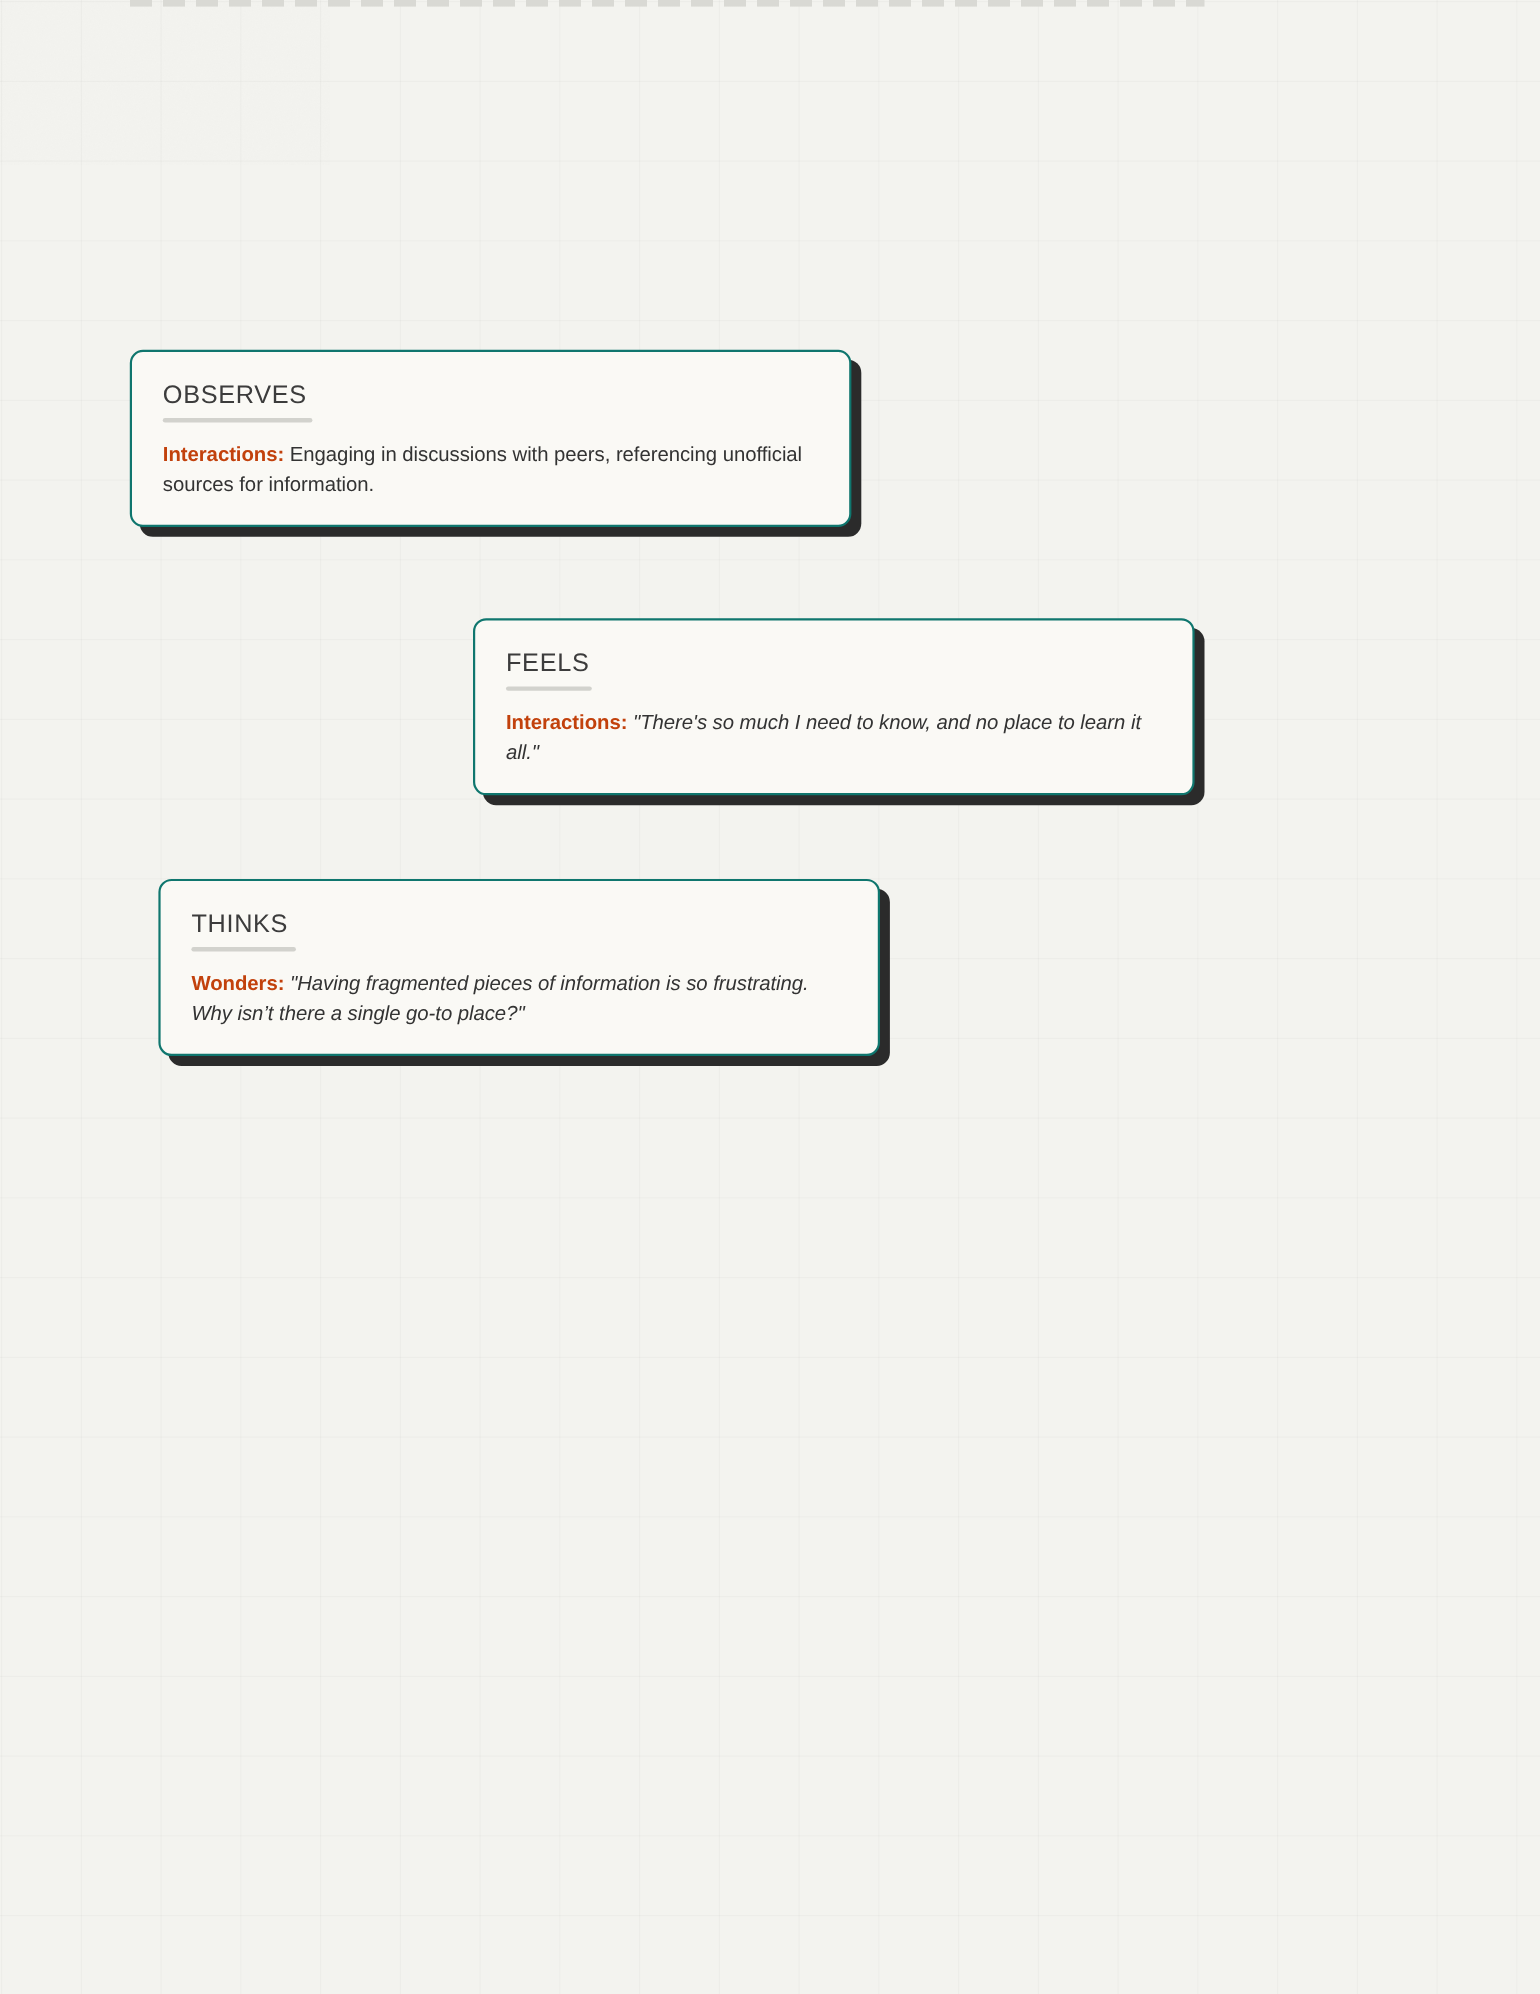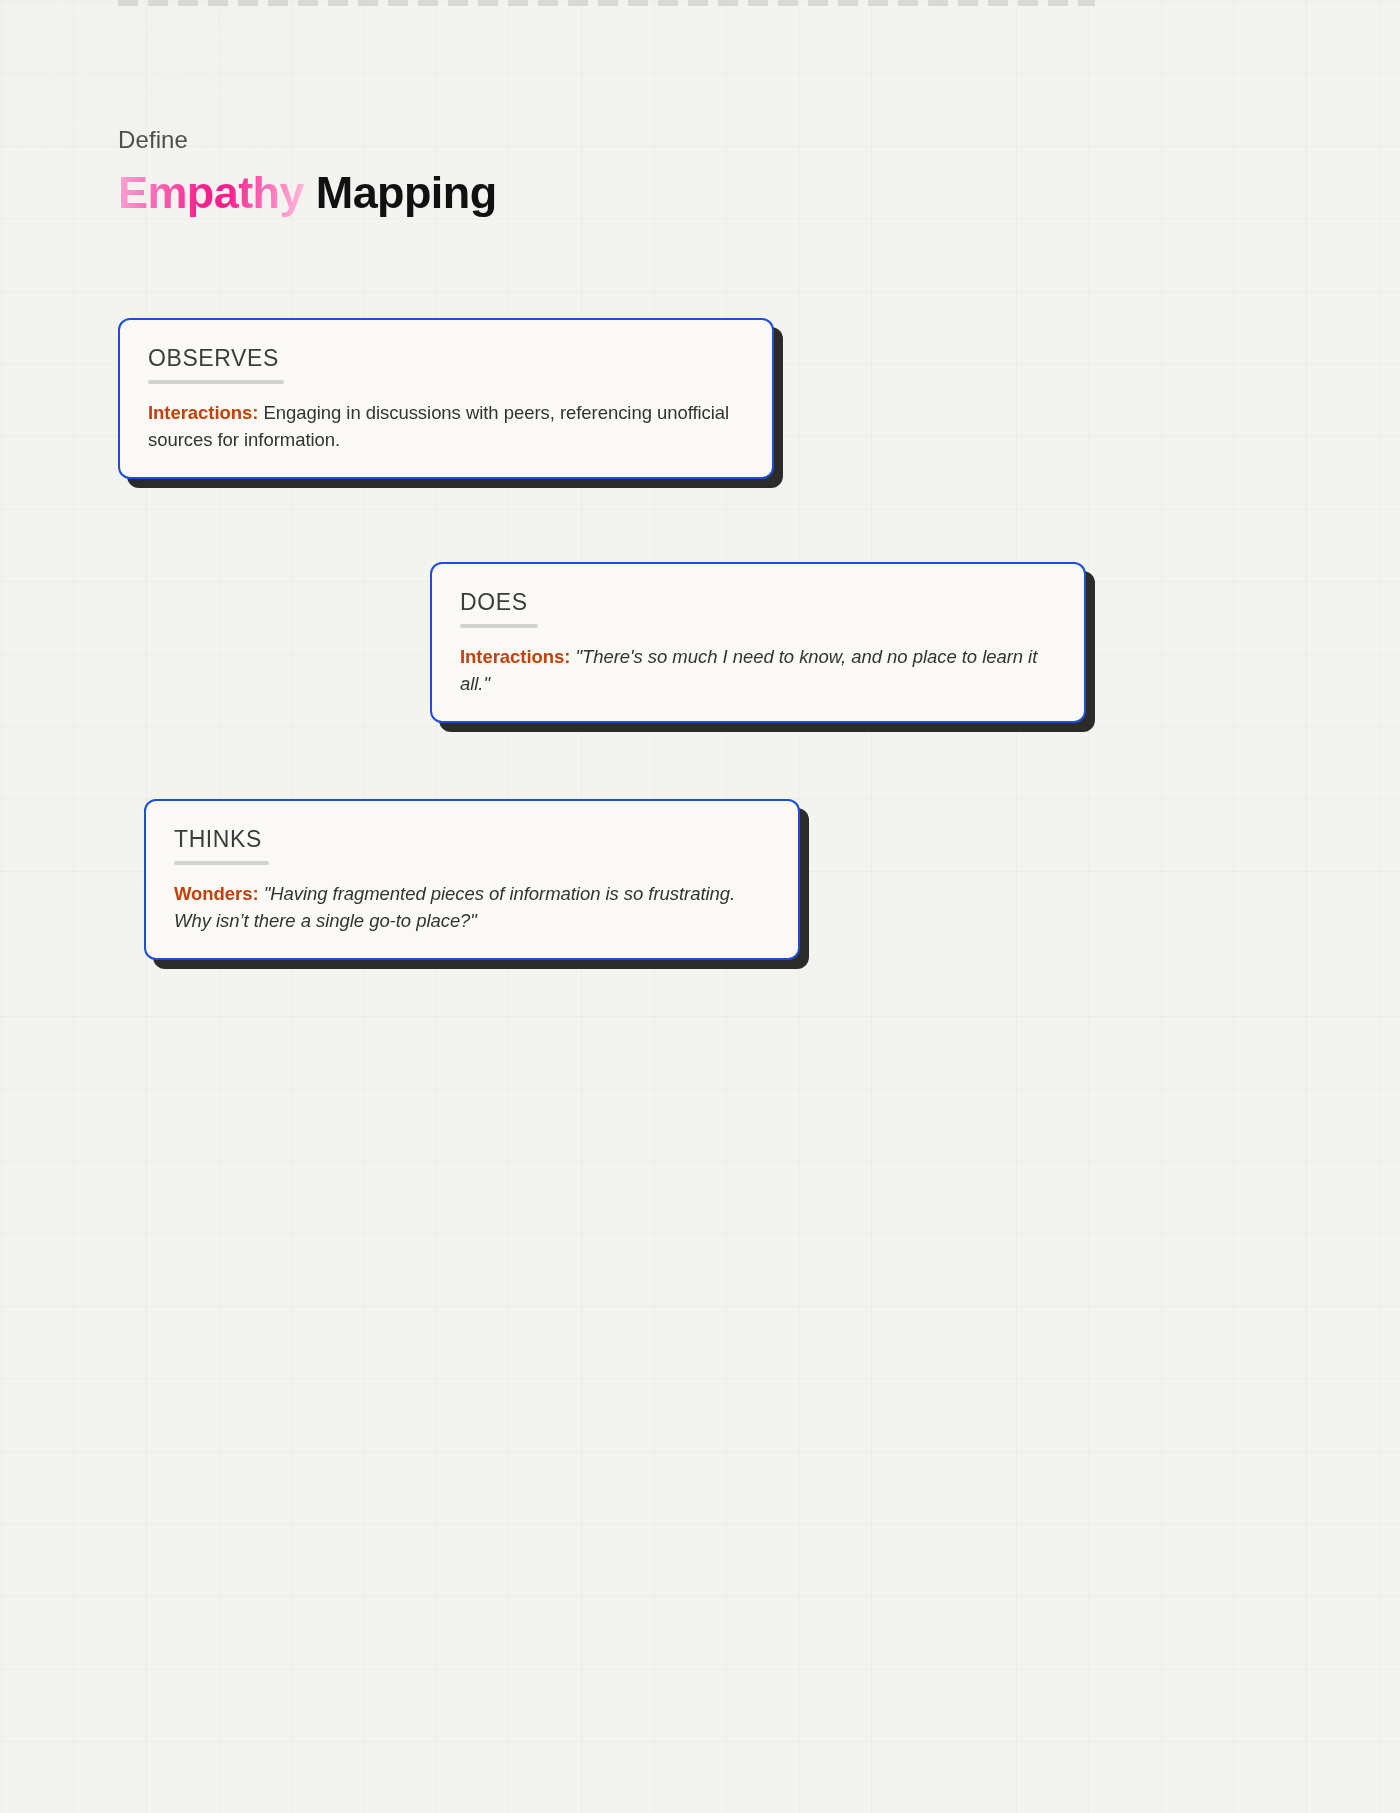--- a/index.html
+++ b/index.html
@@ -90,21 +90,21 @@
   #title-main {
     color: #111111;
   }
 
   
   .card-wrap { position: absolute; }
 
   .card {
     position: relative;
     background: #faf9f5;
-    border: 2px solid #1d4ed8;
+    border: 2px solid #0f766e;
     border-radius: 12px;
     box-shadow: 9px 9px 0 0 #2b2b2b;
     box-sizing: border-box;
     padding: 26px 28px 24px 28px;
   }
 
   .card-head {
     font-size: 23px;
     font-weight: normal;
     color: #3c3c3c;
@@ -157,41 +157,35 @@
       </feComponentTransfer>
     </filter>
   </defs>
   <rect width="100%" height="100%" filter="url(#noiseFilter)"></rect>
 </svg>
 
 <div id="top-rule"></div>
 
 <div id="page">
 
-  <div id="header">
-    <div id="eyebrow">Define</div>
-    <div id="title">
-      <span id="title-accent">Empathy</span><span>&nbsp;</span><span id="title-main">Mapping</span>
-    </div>
-  </div>
 
   <div class="card-wrap" id="wrap-observes">
     <div class="card">
       <div class="card-head">OBSERVES</div>
       <div class="card-rule" id="rule-observes"></div>
       <div class="card-body">
         <span class="lbl">Interactions: </span>
         <span class="plain">Engaging in discussions with peers, referencing unofficial sources for information.</span>
       </div>
     </div>
   </div>
 
   <div class="card-wrap" id="wrap-feels">
     <div class="card">
-      <div class="card-head">DOES</div>
+      <div class="card-head">FEELS</div>
       <div class="card-rule" id="rule-feels"></div>
       <div class="card-body">
         <span class="lbl">Interactions: </span>
         <span class="quote">"There's so much I need to know, and no place to learn it all."</span>
       </div>
     </div>
   </div>
 
   <div class="card-wrap" id="wrap-thinks">
     <div class="card">

